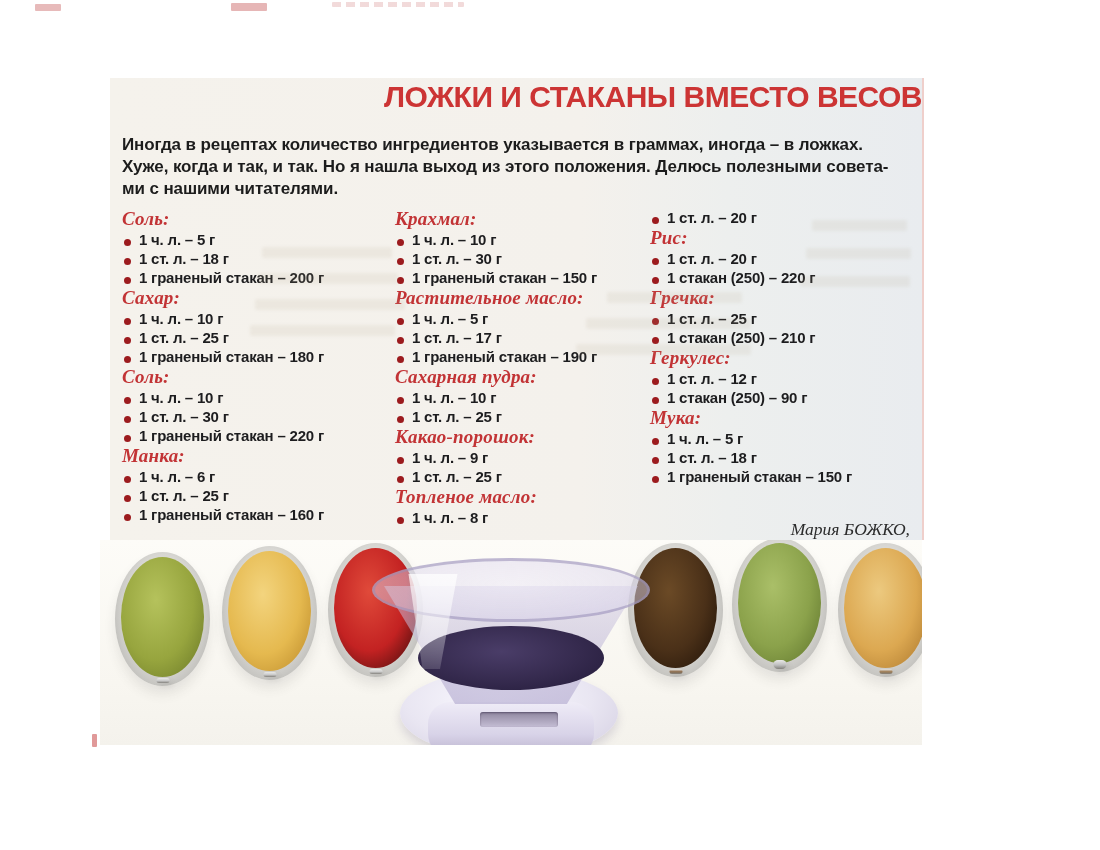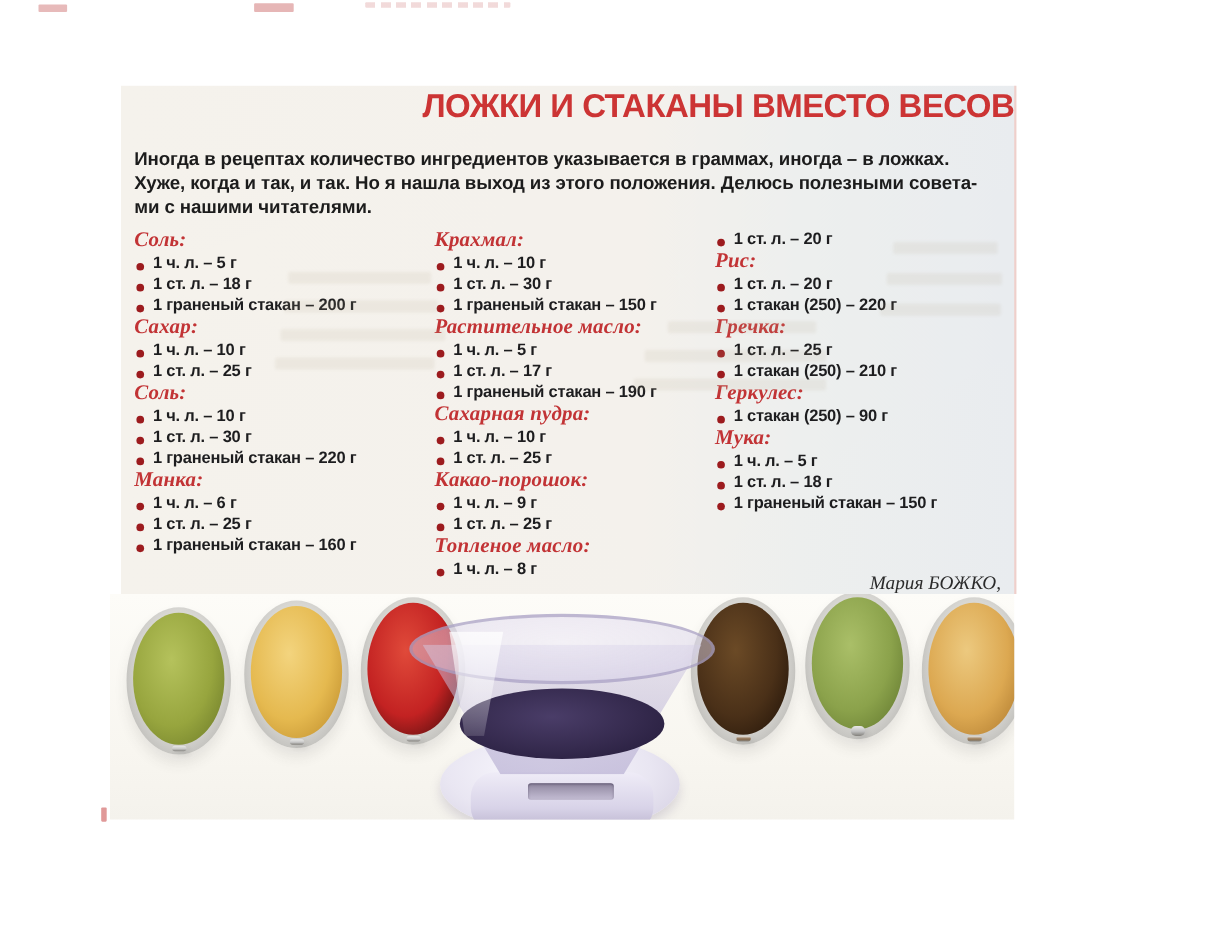--- a/index.html
+++ b/index.html
@@ -132,20 +132,24 @@
           </div>
           <div class="sec-h">Сахар:</div>
           <div class="item">
             <span class="bullet"></span>
             <span class="itxt">1 ч. л. – 10 г</span>
           </div>
           <div class="item">
             <span class="bullet"></span>
             <span class="itxt">1 ст. л. – 25 г</span>
           </div>
+          <div class="item">
+            <span class="bullet"></span>
+            <span class="itxt">1 граненый стакан – 180 г</span>
+          </div>
           <div class="sec-h">Соль:</div>
           <div class="item">
             <span class="bullet"></span>
             <span class="itxt">1 ч. л. – 10 г</span>
           </div>
           <div class="item">
             <span class="bullet"></span>
             <span class="itxt">1 ст. л. – 30 г</span>
           </div>
           <div class="item">
@@ -234,20 +238,24 @@
           <div class="sec-h">Гречка:</div>
           <div class="item">
             <span class="bullet"></span>
             <span class="itxt">1 ст. л. – 25 г</span>
           </div>
           <div class="item">
             <span class="bullet"></span>
             <span class="itxt">1 стакан (250) – 210 г</span>
           </div>
           <div class="sec-h">Геркулес:</div>
+          <div class="item">
+            <span class="bullet"></span>
+            <span class="itxt">1 ст. л. – 12 г</span>
+          </div>
           <div class="item">
             <span class="bullet"></span>
             <span class="itxt">1 стакан (250) – 90 г</span>
           </div>
           <div class="sec-h">Мука:</div>
           <div class="item">
             <span class="bullet"></span>
             <span class="itxt">1 ч. л. – 5 г</span>
           </div>
           <div class="item">

